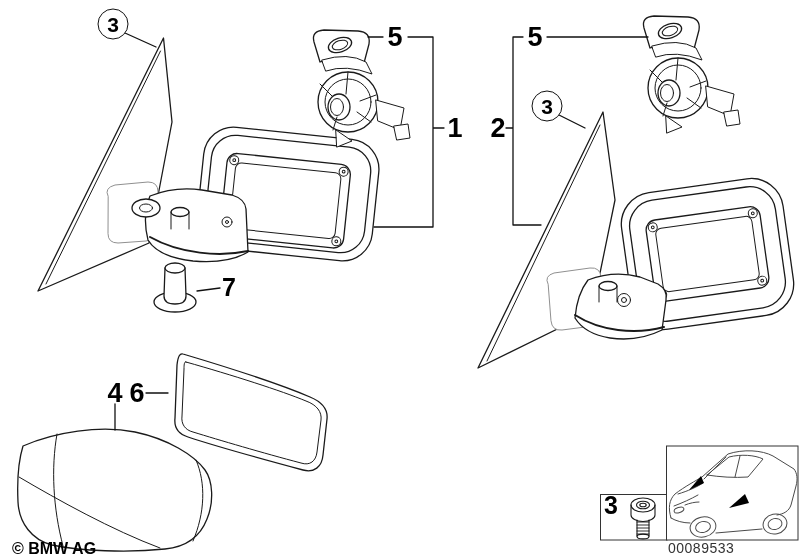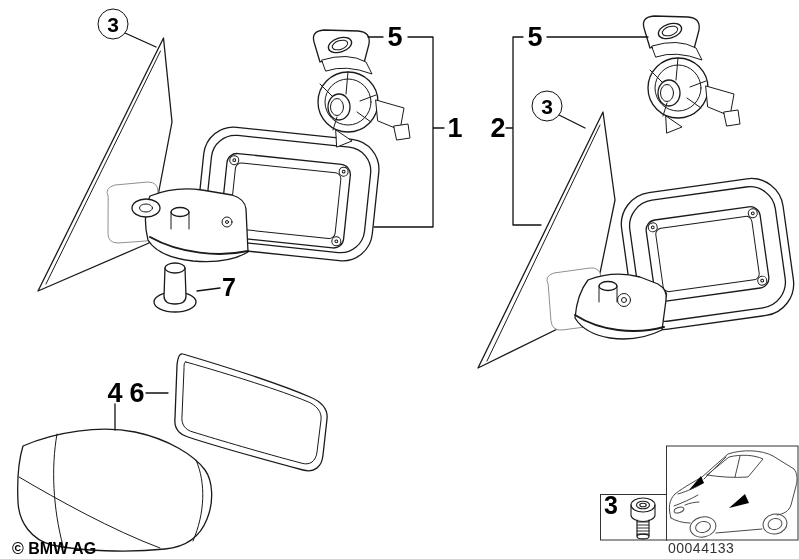--- a/index.html
+++ b/index.html
@@ -189,14 +189,14 @@
   <div class="callout" style="left:395px;top:37px;">5</div>
   <div class="callout" style="left:535px;top:37px;">5</div>
   <div class="callout" style="left:455px;top:128px;">1</div>
   <div class="callout" style="left:498px;top:128px;">2</div>
   <div class="callout" style="left:115px;top:393px;">4</div>
   <div class="callout" style="left:137px;top:393px;">6</div>
   <div class="callout small" style="left:229px;top:287px;">7</div>
   <div class="callout small" style="left:611px;top:505px;">3</div>
 
   <div class="copyright">© BMW AG</div>
-  <div class="part-number">00044133</div>
+  <div class="part-number">00089533</div>
 </div>
 
 </body></html>

